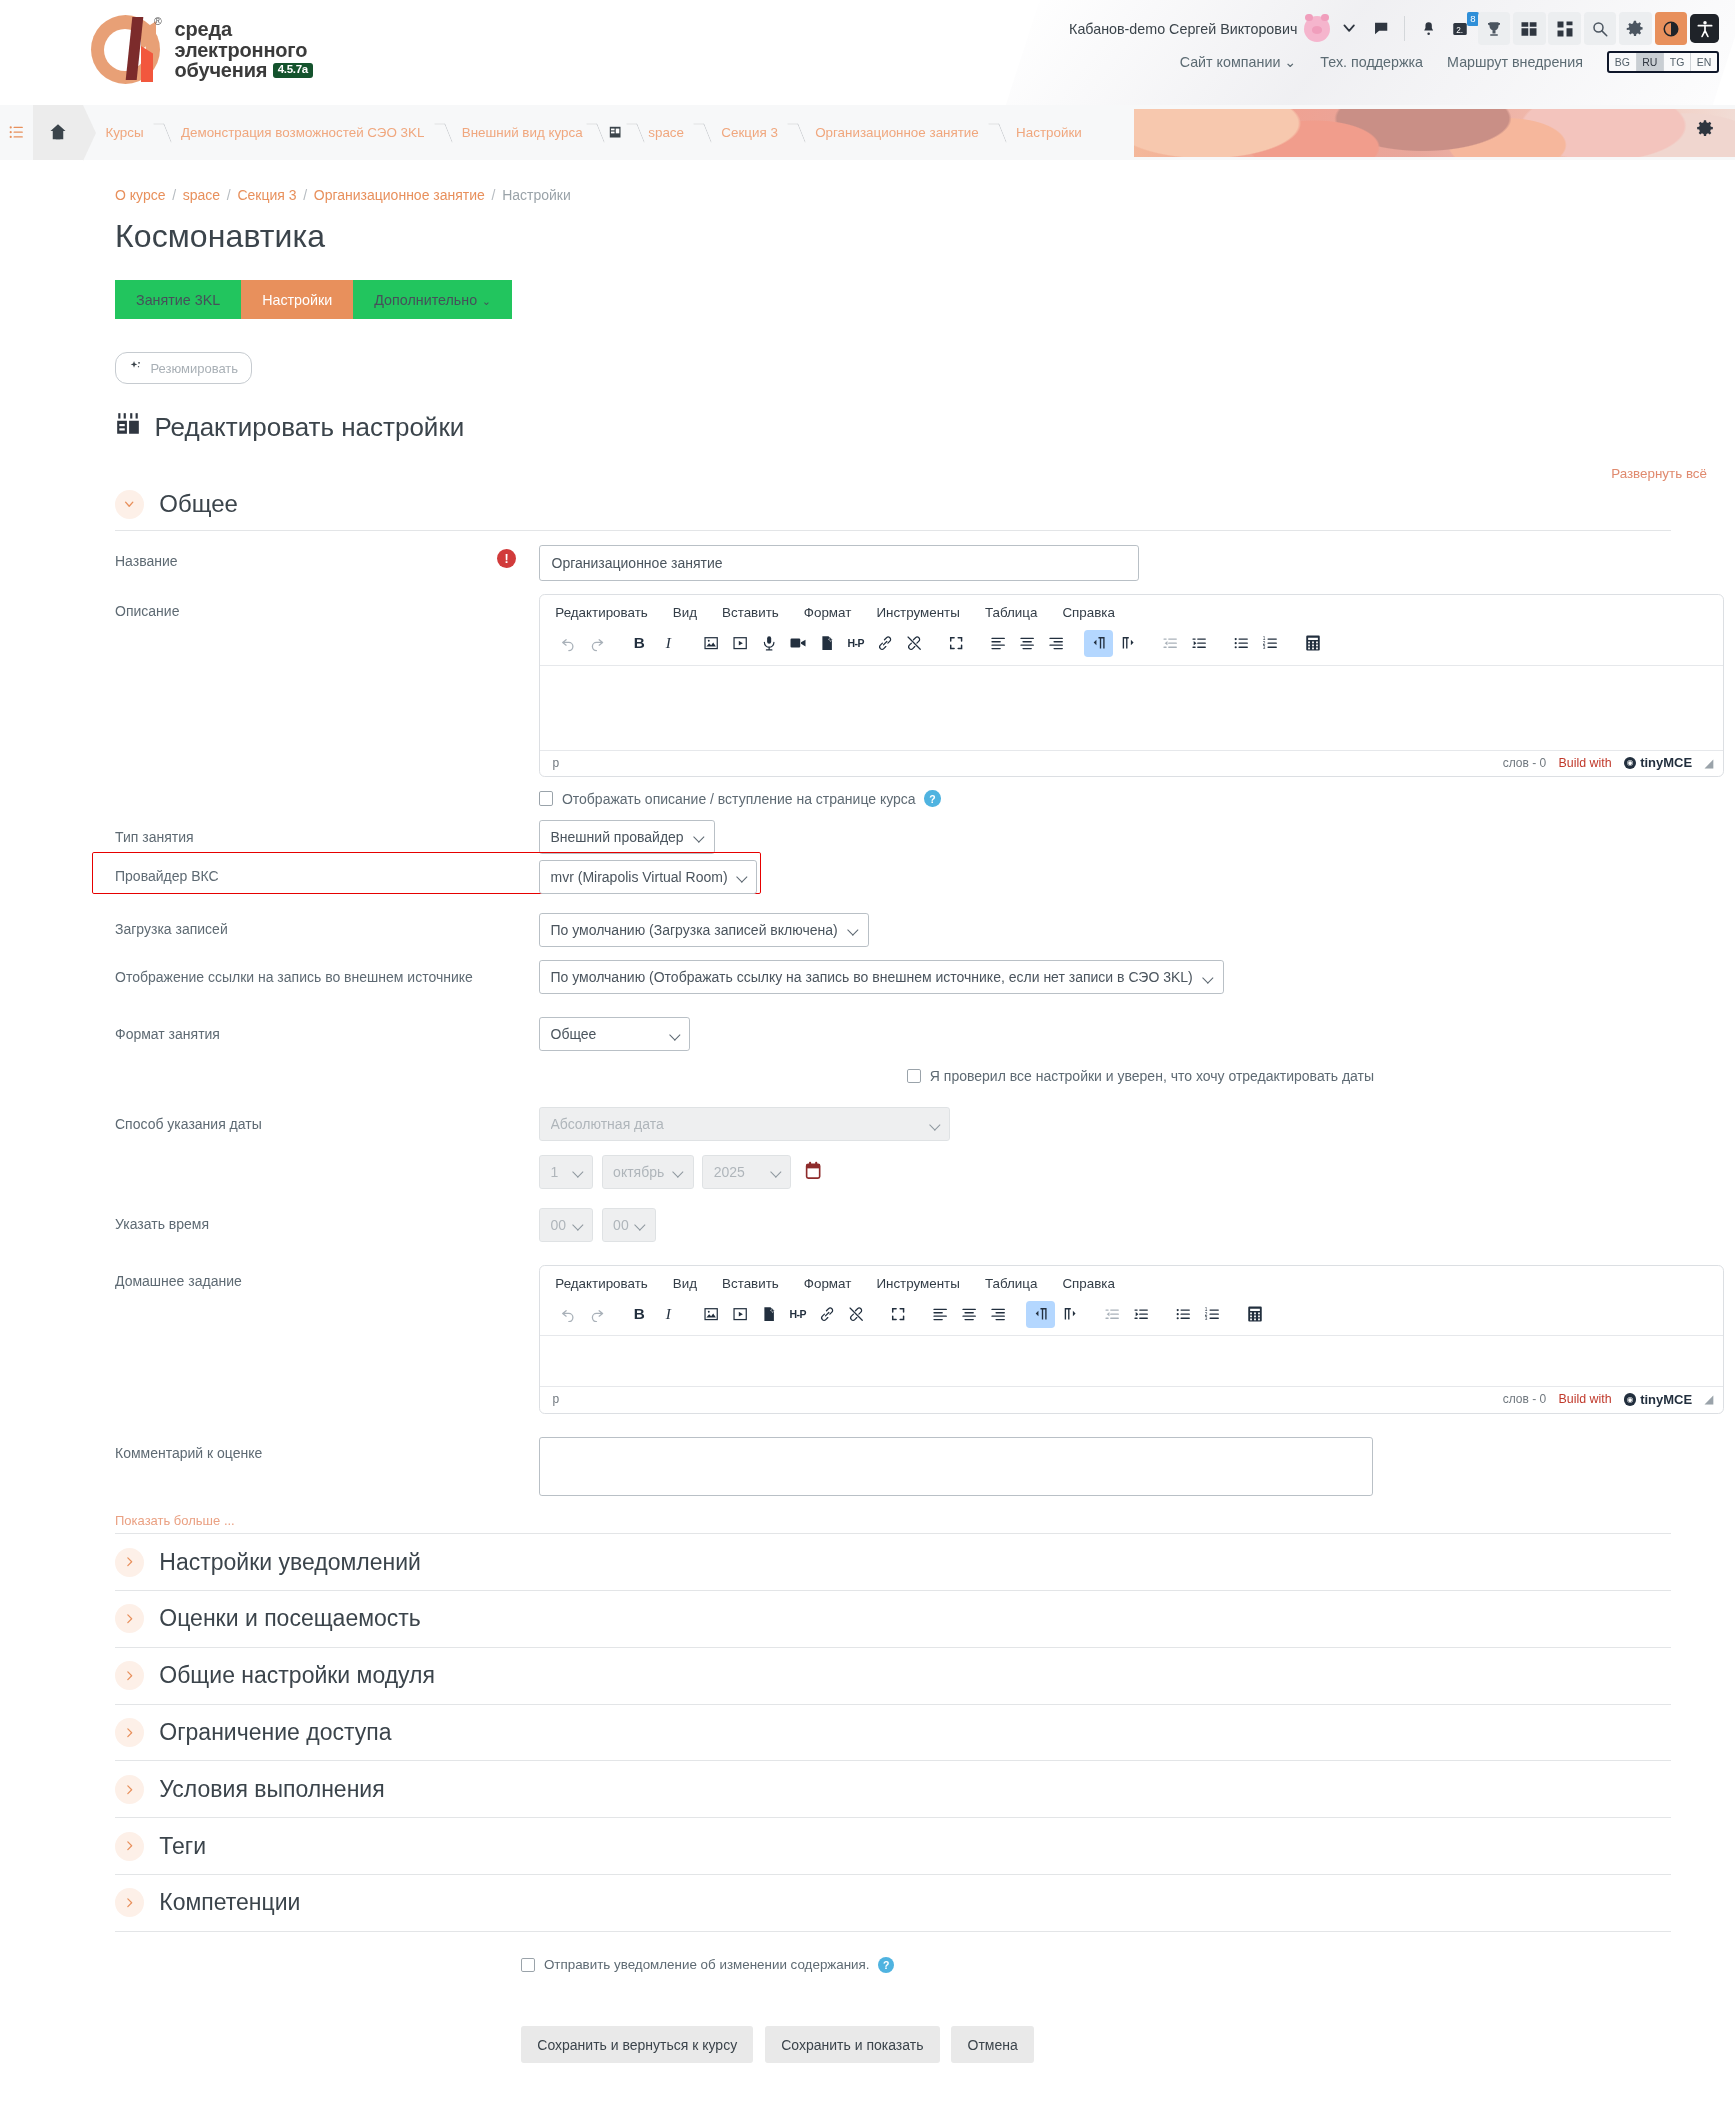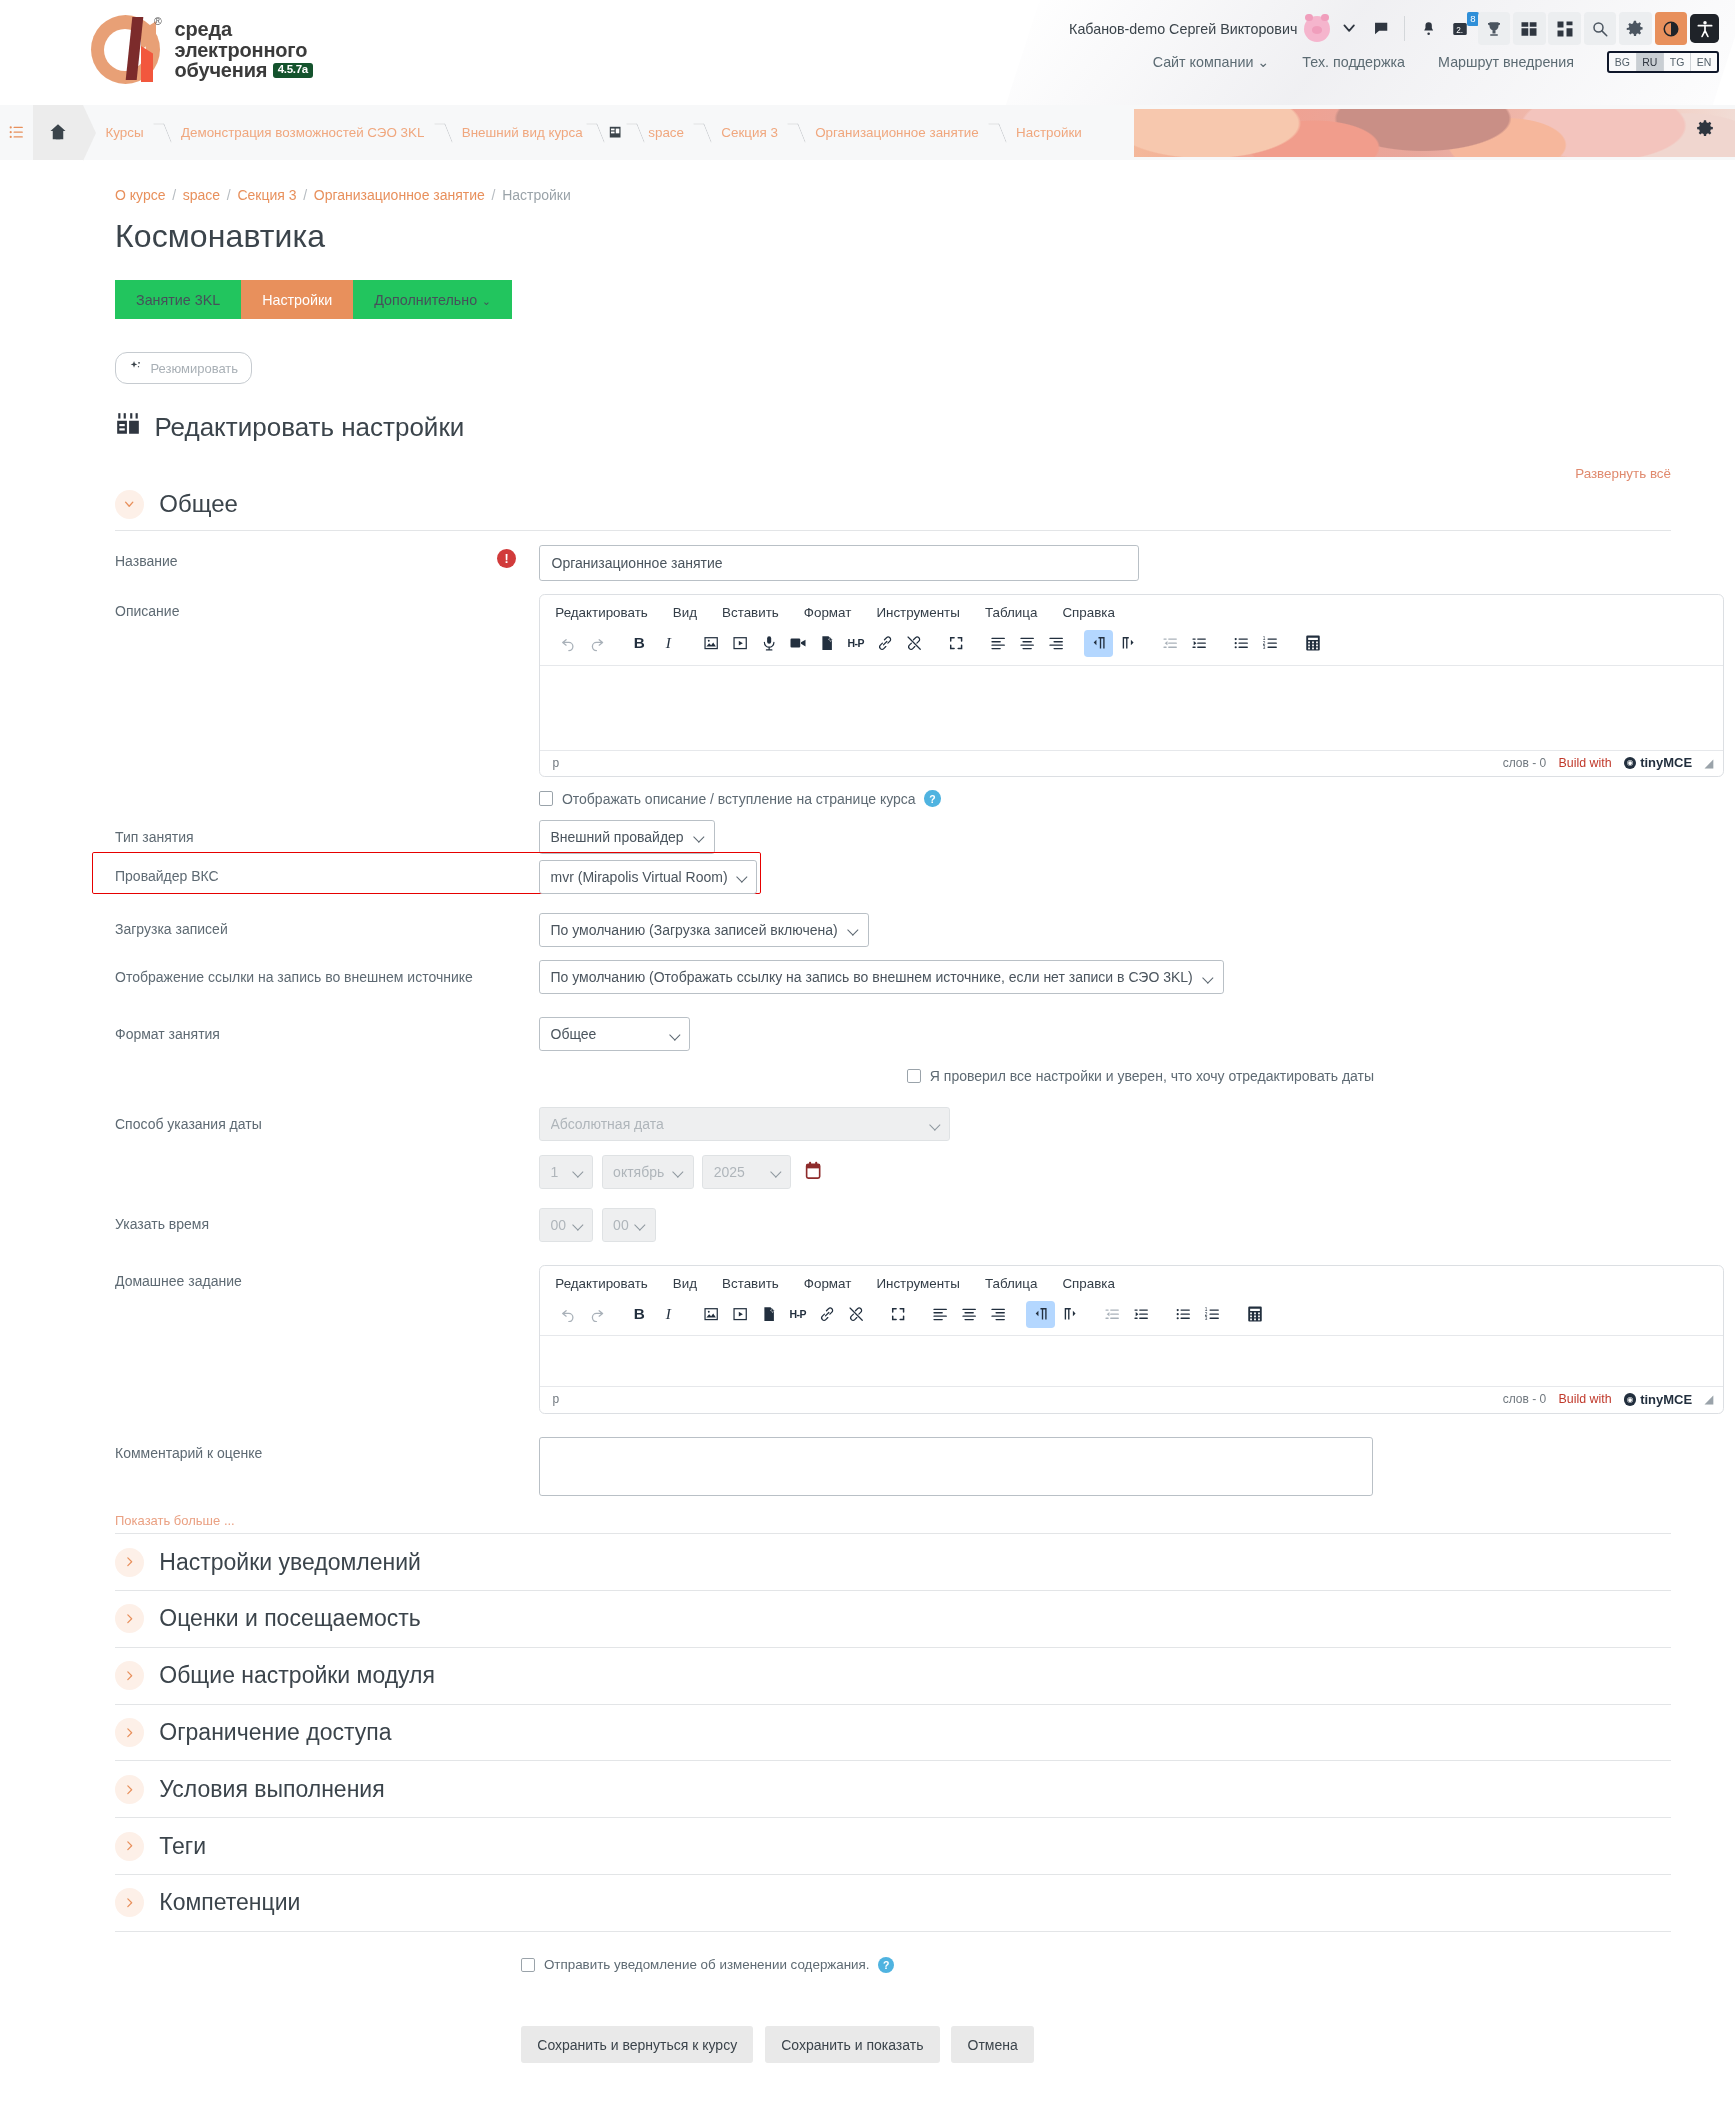--- a/index.html
+++ b/index.html
@@ -65,21 +65,21 @@
     border-radius: 3.8px; color: #2f3640; position: relative; cursor: pointer;
   }
   .hicon.box { background: #eceef0; width: 32.5px; height: 32.5px; }
   .hicon.accent { background: #e8905c; }
   .hicon.dark { background: #1f2329; color: #fff; border-radius: 4.8px; }
   .hsep { width: 1px; height: 25px; background: #d4d7da; margin: 0 5.7px; }
   .badge-num {
     position: absolute; top: -1.9px; right: -3.8px; background: #2f8fd8; color: #fff;
     font-size: 9.6px; line-height: 1; padding: 1.9px 2.9px; border-radius: 1.9px;
   }
-  .hr-row2 { display: flex; align-items: center; justify-content: flex-end; gap: 33px; margin-top: 1.9px; }
+  .hr-row2 { display: flex; align-items: center; justify-content: flex-end; gap: 24px; margin-top: 1.9px; }
   .hr-link { font-size: 14.3px; color: #5c6b73; white-space: nowrap; cursor: pointer; }
   .lang-group { display: flex; border: 2px solid #0f172a; border-radius: 2.9px; overflow: hidden; }
   .lang-group span {
     font-size: 10.5px; padding: 2.9px 5.7px; color: #53606a; border-right: 1px solid #cfd3d7; cursor: pointer;
   }
   .lang-group span:last-child { border-right: none; }
   .lang-group span.on { background: #c9ced3; color: #2f3640; }
 
   
   .crumbbar { position: relative; height: 55px; background: #f7f8f9; display: flex; align-items: center; }
@@ -136,21 +136,21 @@
     display: inline-flex; align-items: center; gap: 7.6px; margin: 33px 0 0 115px;
     border: 1px solid #c6cbd0; border-radius: 12px; padding: 6.7px 13.4px; background: #fff;
     font-size: 13px; color: #a9b0b6; cursor: pointer;
   }
   .spark { color: #3b444b; font-size: 12.4px; }
 
   .sec-title { display: flex; align-items: center; gap: 13.4px; margin: 27px 0 0 115px; }
   .sec-title .ic { font-size: 23px; color: #2f3640; }
   .sec-title .tx { font-size: 26px; color: #3b444b; }
 
-  .expand-all { text-align: right; padding-right: 65px; margin-top: 21px; }
+  .expand-all { text-align: right; padding-right: 29px; margin-top: 21px; }
   .expand-all span { color: #e08a6e; font-size: 13.4px; cursor: pointer; }
 
   .group-head {
     display: flex; align-items: center; gap: 15.3px; margin: 7.6px 0 0 115px;
     padding-bottom: 11.5px; border-bottom: 1px solid #e3e5e7; margin-right: 65px;
   }
   .chev-circle {
     width: 29px; height: 29px; border-radius: 50%; background: #fdf0e8;
     display: flex; align-items: center; justify-content: center; color: #e8905c; font-size: 14.3px; cursor: pointer;
   }

